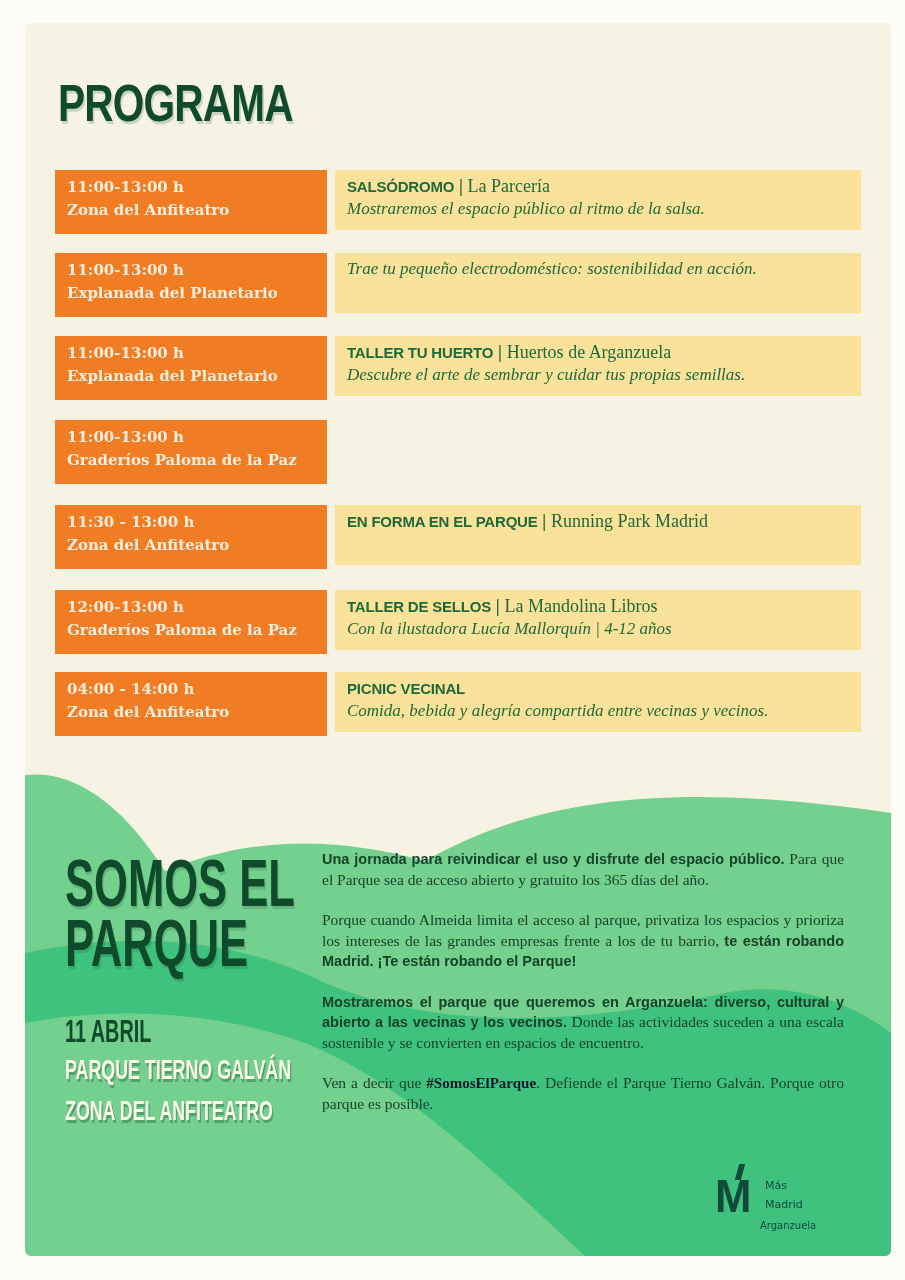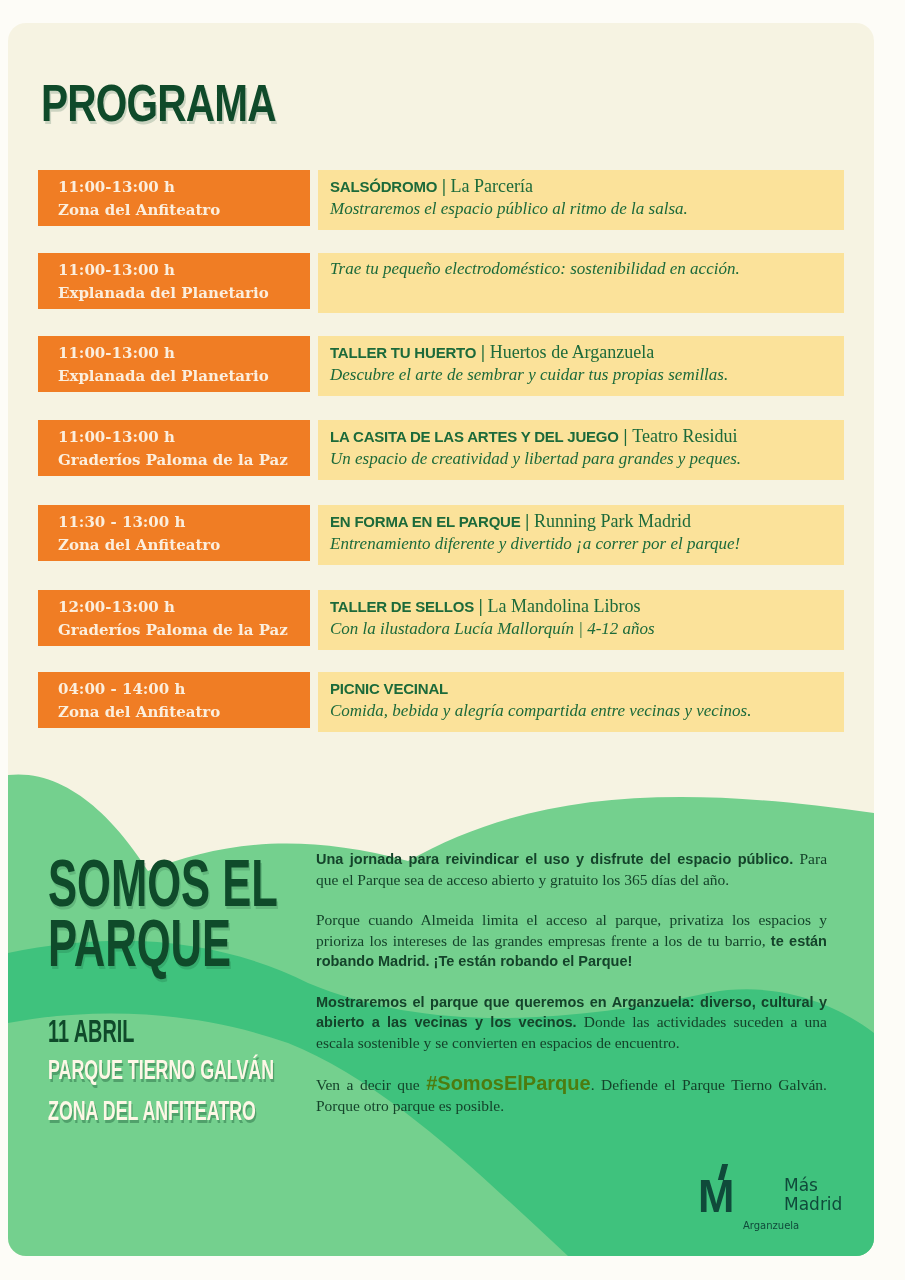--- a/index.html
+++ b/index.html
@@ -1,36 +1,36 @@
 <!DOCTYPE html>
 <html><head>
 <meta charset="utf-8">
 <style>
   html, body { margin:0; padding:0; }
   body {
     width:905px; height:1280px; background:#fdfcf7; position:relative; overflow:hidden;
     font-family:"DejaVu Serif", serif;
   }
   .card {
-    position:absolute; left:8px; top:23px; width:866px; height:1233px;
-    background:#f6f3e2; border-radius:18px; overflow:hidden;
+    position:absolute; left:25px; top:23px; width:866px; height:1233px;
+    background:#f6f3e2; border-radius:6px; overflow:hidden;
   }
   .card-bg { position:absolute; left:0; top:0; width:866px; height:1233px; }
   .title {
     position:absolute; left:33px; top:50px; margin:0;
     font-family:"Liberation Sans", sans-serif; font-weight:bold;
     font-size:52px; line-height:60px; color:#0f4a2a; letter-spacing:-1px;
     transform:scaleX(0.78); transform-origin:left center;
     text-shadow:2px 3px 0 rgba(15,74,42,0.18);
   }
   .schedule { position:absolute; left:30px; top:147px; width:806px; }
   .row { position:absolute; left:0; width:806px; height:60px; }
   .time-box {
-    position:absolute; left:0; top:0; width:272px; height:56px; background:#f07d24;
-    box-sizing:border-box; padding:6px 12px 0 20px; color:#fbeedd;
+    position:absolute; left:0; top:0; width:272px; height:64px; background:#f07d24;
+    box-sizing:border-box; padding:6px 12px 0 12px; color:#fbeedd;
     font-family:"DejaVu Serif", serif; font-weight:bold; font-size:15px; line-height:23px;
   }
   .act-box {
     position:absolute; left:280px; top:0; width:526px; height:60px; background:#fbe29a;
     box-sizing:border-box; padding:5px 12px 12px 12px; color:#1c6a3a;
   }
   .act-line1 { font-size:16px; line-height:23px; white-space:nowrap; }
   .act-name { font-family:"Liberation Sans", sans-serif; font-weight:bold; font-size:15px; letter-spacing:-0.2px; }
   .act-sep { font-family:"DejaVu Serif", serif; margin:0 4px; }
   .act-org { font-family:"Liberation Serif", serif; font-size:18px; }
@@ -50,31 +50,31 @@
     position:absolute; left:40px; font-family:"Liberation Sans", sans-serif; font-weight:bold;
     color:#fdf7e6; font-size:27px; line-height:30px; transform:scaleX(0.66); transform-origin:left top;
     text-shadow:2px 3px 0 rgba(15,74,42,0.35); white-space:nowrap;
   }
   .venue-1 { top:1032px; }
   .venue-2 { top:1073px; }
   .body-text {
     position:absolute; left:297px; top:826px; width:522px; color:#14432a;
     font-family:"Liberation Serif", serif; font-size:15.5px; line-height:20.5px; text-align:justify;
   }
-  .body-text p { margin:0 0 20px 11px; }
+  .body-text p { margin:0 0 20px 0; }
   .body-text b { font-family:"Liberation Sans", sans-serif; font-weight:bold; font-size:14.5px; }
-  .hashtag { font-family:Liberation Sans, sans-serif; font-weight:bold; color:#4d7c0f; font-size:20px; }
+  .hashtag { font-family:Liberation Serif, serif; font-weight:bold; color:#0f172a; font-size:15px; }
   .logo { position:absolute; left:690px; top:1135px; width:130px; height:75px; color:#0f4a3a; }
   .logo-m {
     position:absolute; left:0; top:18px; font-family:"Liberation Sans", sans-serif; font-weight:bold;
     font-size:46px; line-height:40px; transform:scaleX(0.95); transform-origin:left top;
   }
   .logo-accent { position:absolute; left:22px; top:6px; width:6px; height:16px; background:#0f4a3a; transform:skewX(-15deg); }
   .logo-text {
-    position:absolute; left:50px; top:18px; font-family:"DejaVu Sans", sans-serif; font-size:17px; line-height:19px;margin-left:36px;
+    position:absolute; left:50px; top:18px; font-family:"DejaVu Sans", sans-serif; font-size:11px; line-height:19px;
   }
   .logo-sub { position:absolute; left:45px; top:62px; font-family:"DejaVu Sans", sans-serif; font-size:10px; }
 </style>
 </head>
 <body>
 
 <div class="card">
   <svg class="card-bg" viewBox="0 0 866 1233" preserveAspectRatio="none">
     <path d="M0,752 C60,745 110,800 140,848 C210,820 290,808 400,838 C520,770 660,760 866,790 L866,1233 L0,1233 Z" fill="#74d08e"></path>
     <path d="M0,930 C120,905 220,920 300,960 C420,1010 560,1000 700,970 C780,955 840,990 866,1010 L866,1233 L560,1233 C470,1150 380,1060 280,1020 C180,985 80,985 0,1000 Z" fill="#3fc27d"></path>
@@ -110,33 +110,28 @@
       <div class="act-box">
         <div class="act-line1"><span class="act-name">TALLER TU HUERTO</span><span class="act-sep">|</span><span class="act-org">Huertos de Arganzuela</span></div>
         <div class="act-desc">Descubre el arte de sembrar y cuidar tus propias semillas.</div>
       </div>
     </div>
     <div class="row" style="top:250px">
       <div class="time-box">
         <div>11:00-13:00 h</div>
         <div>Graderíos Paloma de la Paz</div>
       </div>
-      <div class="act-box">
-        <div class="act-line1"><span class="act-name">LA CASITA DE LAS ARTES Y DEL JUEGO</span><span class="act-sep">|</span><span class="act-org">Teatro Residui</span></div>
-        <div class="act-desc">Un espacio de creatividad y libertad para grandes y peques.</div>
-      </div>
     </div>
     <div class="row" style="top:335px">
       <div class="time-box">
         <div>11:30 - 13:00 h</div>
         <div>Zona del Anfiteatro</div>
       </div>
       <div class="act-box">
         <div class="act-line1"><span class="act-name">EN FORMA EN EL PARQUE</span><span class="act-sep">|</span><span class="act-org">Running Park Madrid</span></div>
-        <div class="act-desc">Entrenamiento diferente y divertido ¡a correr por el parque!</div>
       </div>
     </div>
     <div class="row" style="top:420px">
       <div class="time-box">
         <div>12:00-13:00 h</div>
         <div>Graderíos Paloma de la Paz</div>
       </div>
       <div class="act-box">
         <div class="act-line1"><span class="act-name">TALLER DE SELLOS</span><span class="act-sep">|</span><span class="act-org">La Mandolina Libros</span></div>
         <div class="act-desc">Con la ilustadora Lucía Mallorquín | 4-12 años</div>

